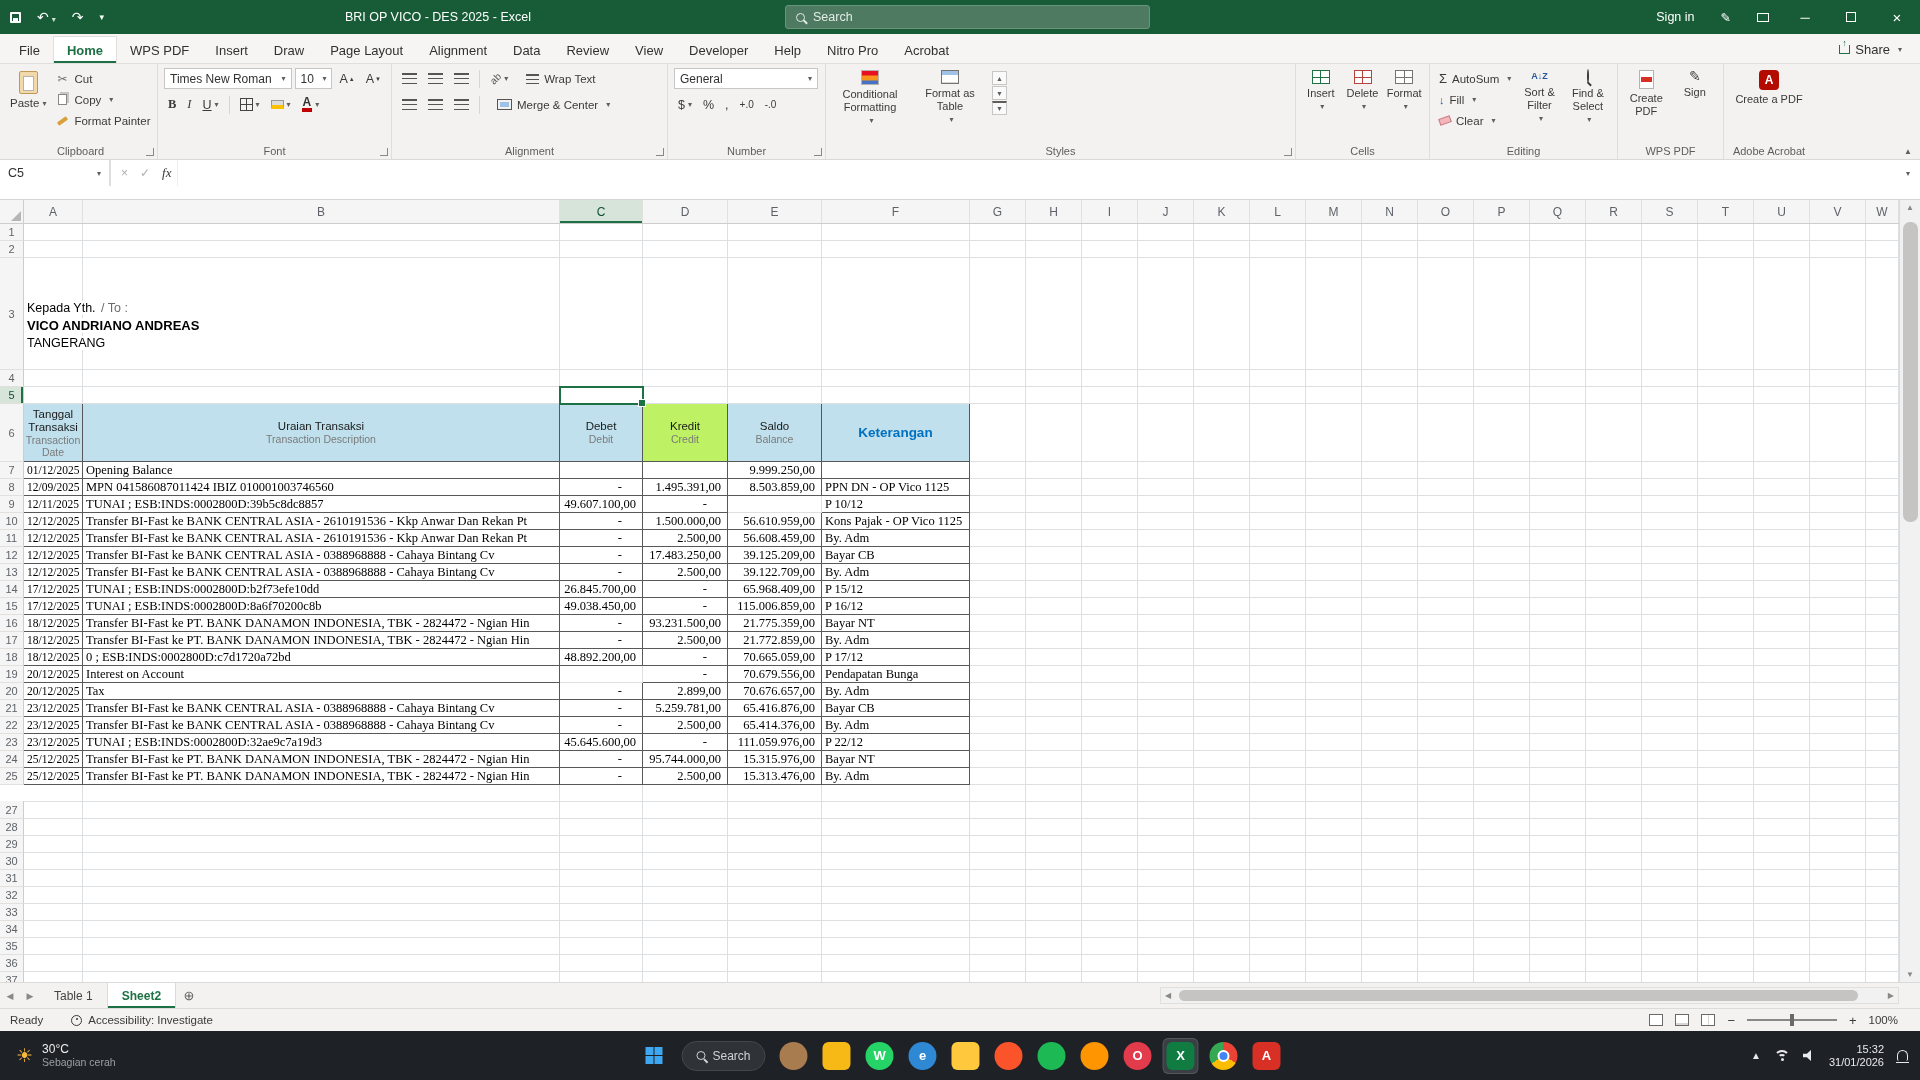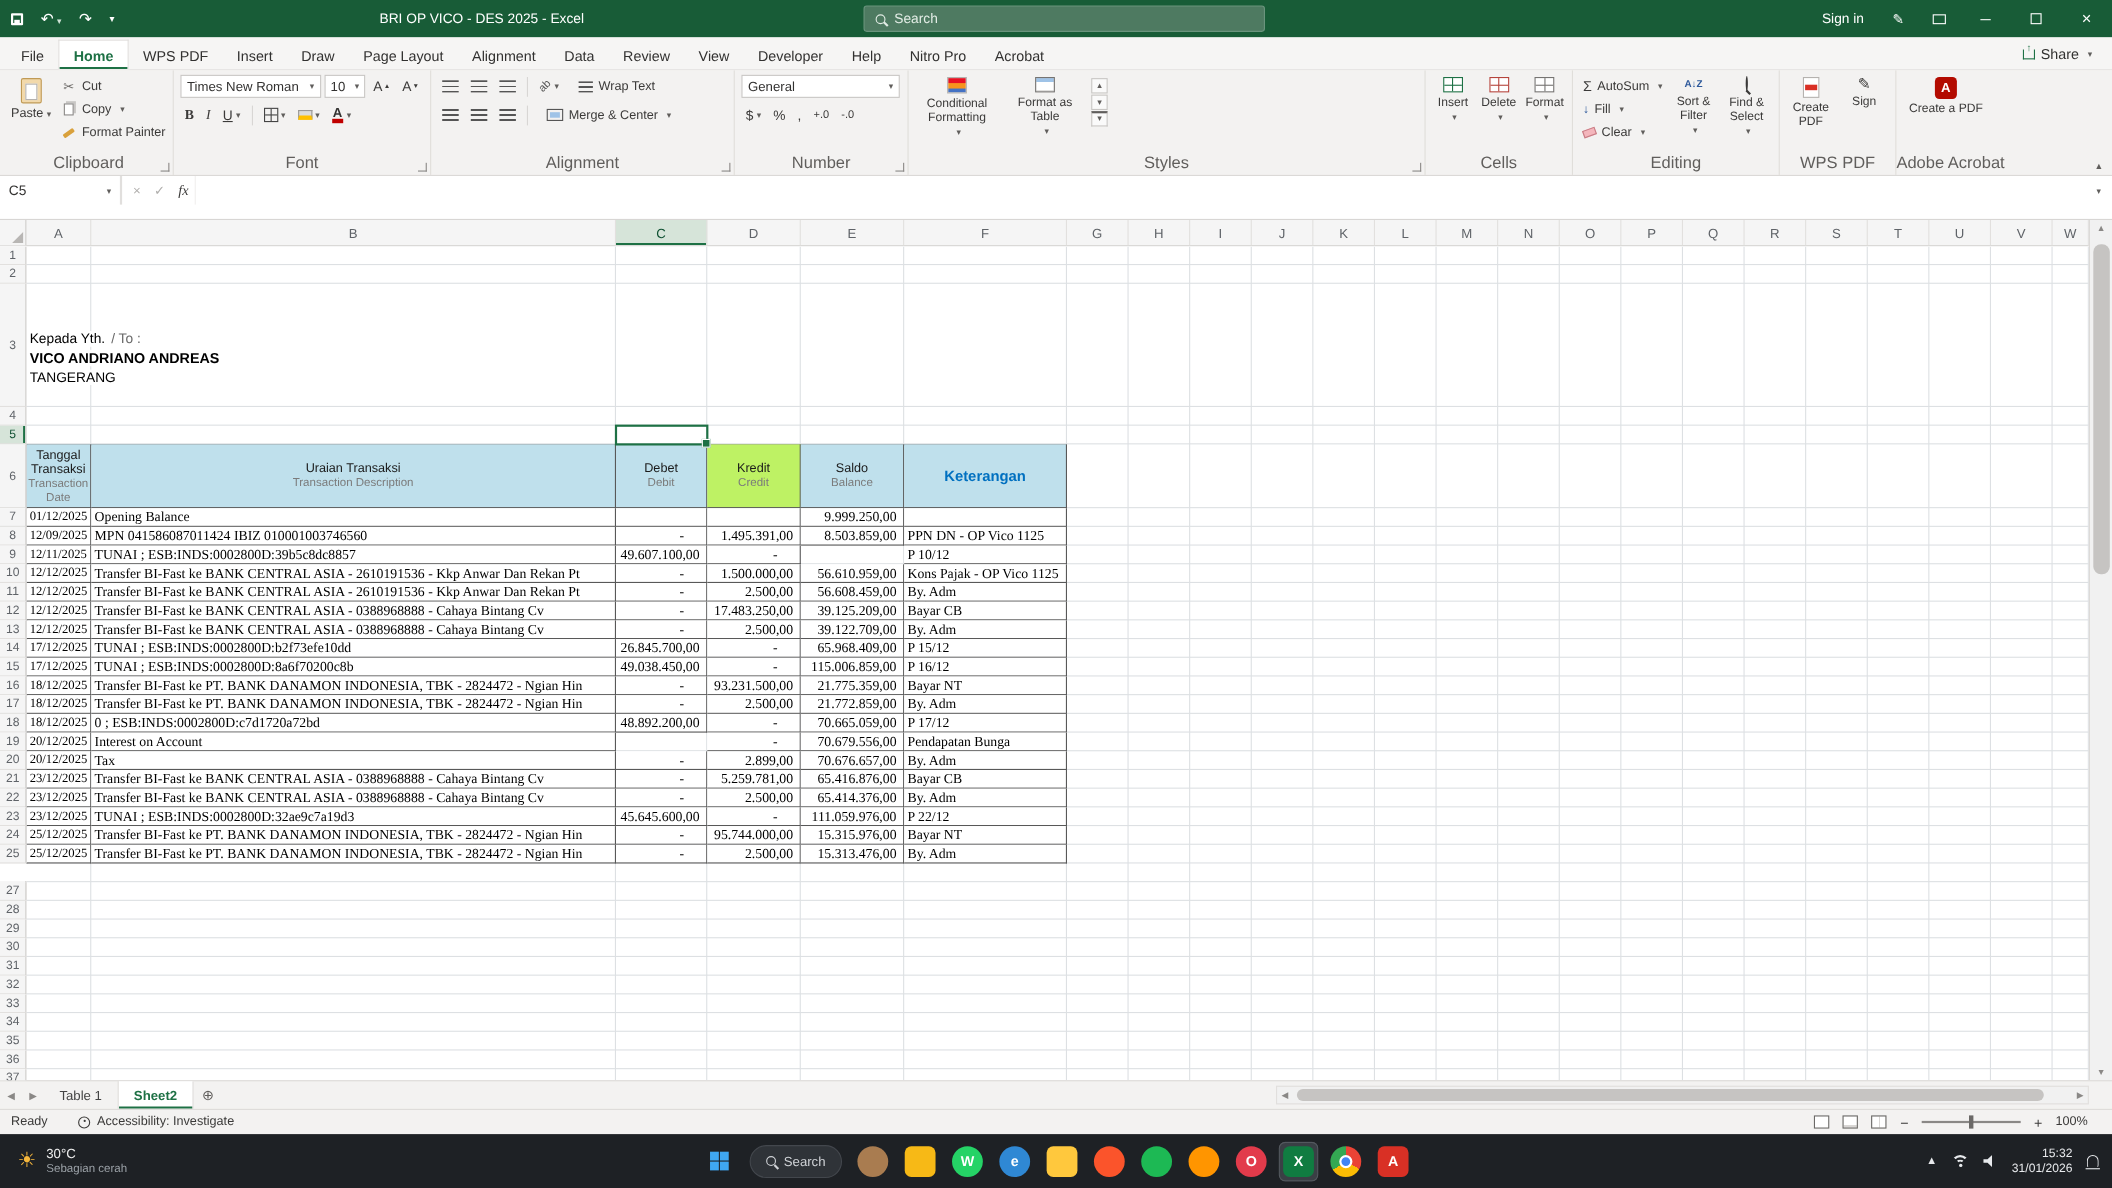--- a/index.html
+++ b/index.html
@@ -26,21 +26,21 @@
 .ribbontabs{position:absolute;left:0;top:34px;width:1920px;height:30px;background:#f6f5f4;border-bottom:1px solid #e1dfdd;display:flex;align-items:flex-end}
 .rtabs{display:flex;align-items:flex-end;padding-left:6px;height:100%}
 .rtab{padding:6px 13px 5px;font-size:13px;color:#323130;white-space:nowrap}
 .rtab.active{background:#fff;border:1px solid #e1dfdd;border-bottom:none;color:#1e7145;font-weight:bold;box-shadow:inset 0 -2px 0 #1e7145}
 .share{position:absolute;right:8px;bottom:3px;display:flex;align-items:center;gap:5px;font-size:13px;color:#323130;padding:3px 10px}
 .share-ico{width:11px;height:9px;border:1.5px solid #1e7145;border-top:none;position:relative}
 .share-ico:after{content:"↑";position:absolute;left:2px;top:-7px;font-size:9px;color:#1e7145}
 
 .ribbon{position:absolute;left:0;top:64px;width:1920px;height:96px;background:#f3f2f1;border-bottom:1px solid #dbd9d7;display:flex;align-items:stretch;padding-left:4px}
 .rgroup{position:relative;border-right:1px solid #e0deda;padding:4px 6px 16px;flex:0 0 auto}
-.rlabel{position:absolute;left:0;right:0;bottom:2px;text-align:center;font-size:15px;color:#605e5c;white-space:nowrap}
+.rlabel{position:absolute;left:0;right:0;bottom:2px;text-align:center;font-size:11px;color:#605e5c;white-space:nowrap}
 .launch{position:absolute;right:3px;bottom:3px;width:8px;height:8px;border-right:1.5px solid #8a8886;border-bottom:1.5px solid #8a8886}
 .rbtn{display:flex;align-items:center;gap:5px;font-size:11.5px;color:#3b3a39;padding:2px 3px;white-space:nowrap;height:21px}
 .tbtn{display:flex;align-items:center;justify-content:center;font-size:12.5px;color:#3b3a39;padding:1px 4px;height:21px}
 .tbtn .tiny{font-size:6px;margin-left:1px}
 .tbtn.b{font-weight:bold;font-family:"Liberation Serif",serif}
 .tbtn.i{font-style:italic;font-family:"Liberation Serif",serif}
 .tbtn.u span:first-child{text-decoration:underline}
 .combo{background:#fff;border:1px solid #c8c6c4;height:21px;display:flex;align-items:center;justify-content:space-between;padding:0 5px;font-size:12px;color:#323130;white-space:nowrap}
 .w126{width:128px}.w38{width:38px}.w142{width:144px}
 .frow{display:flex;align-items:center;gap:3px;margin-bottom:5px}

